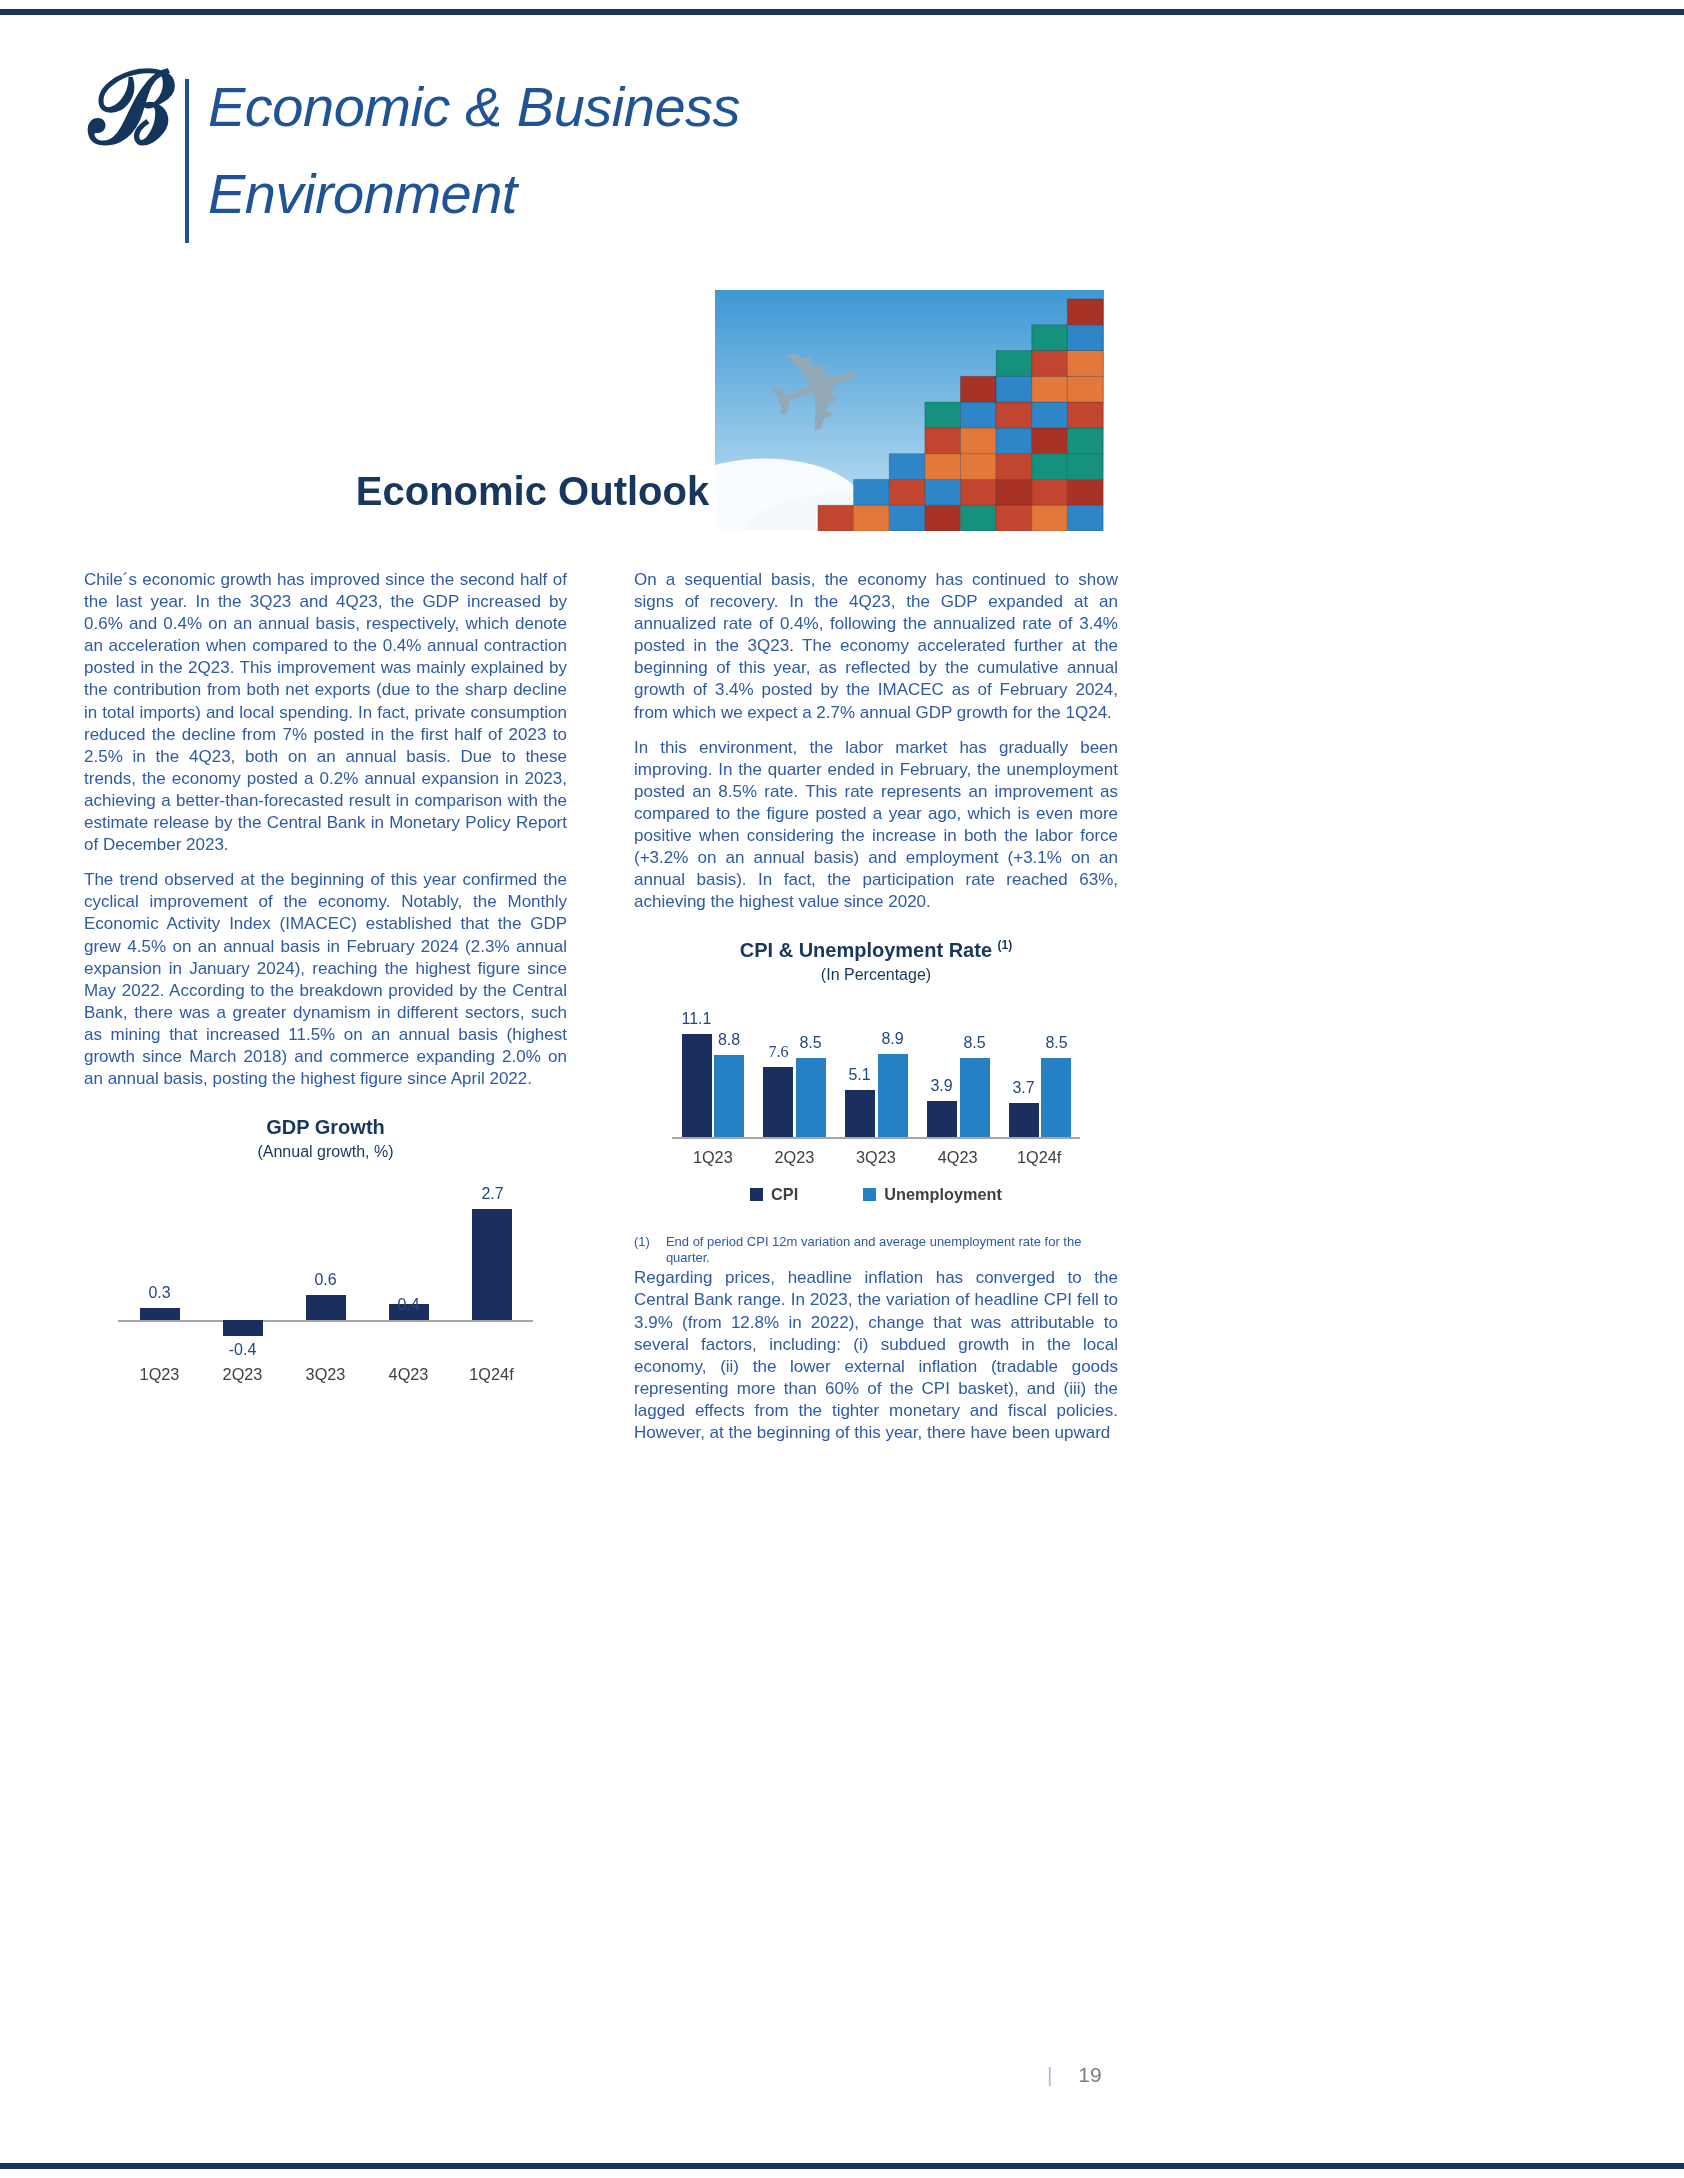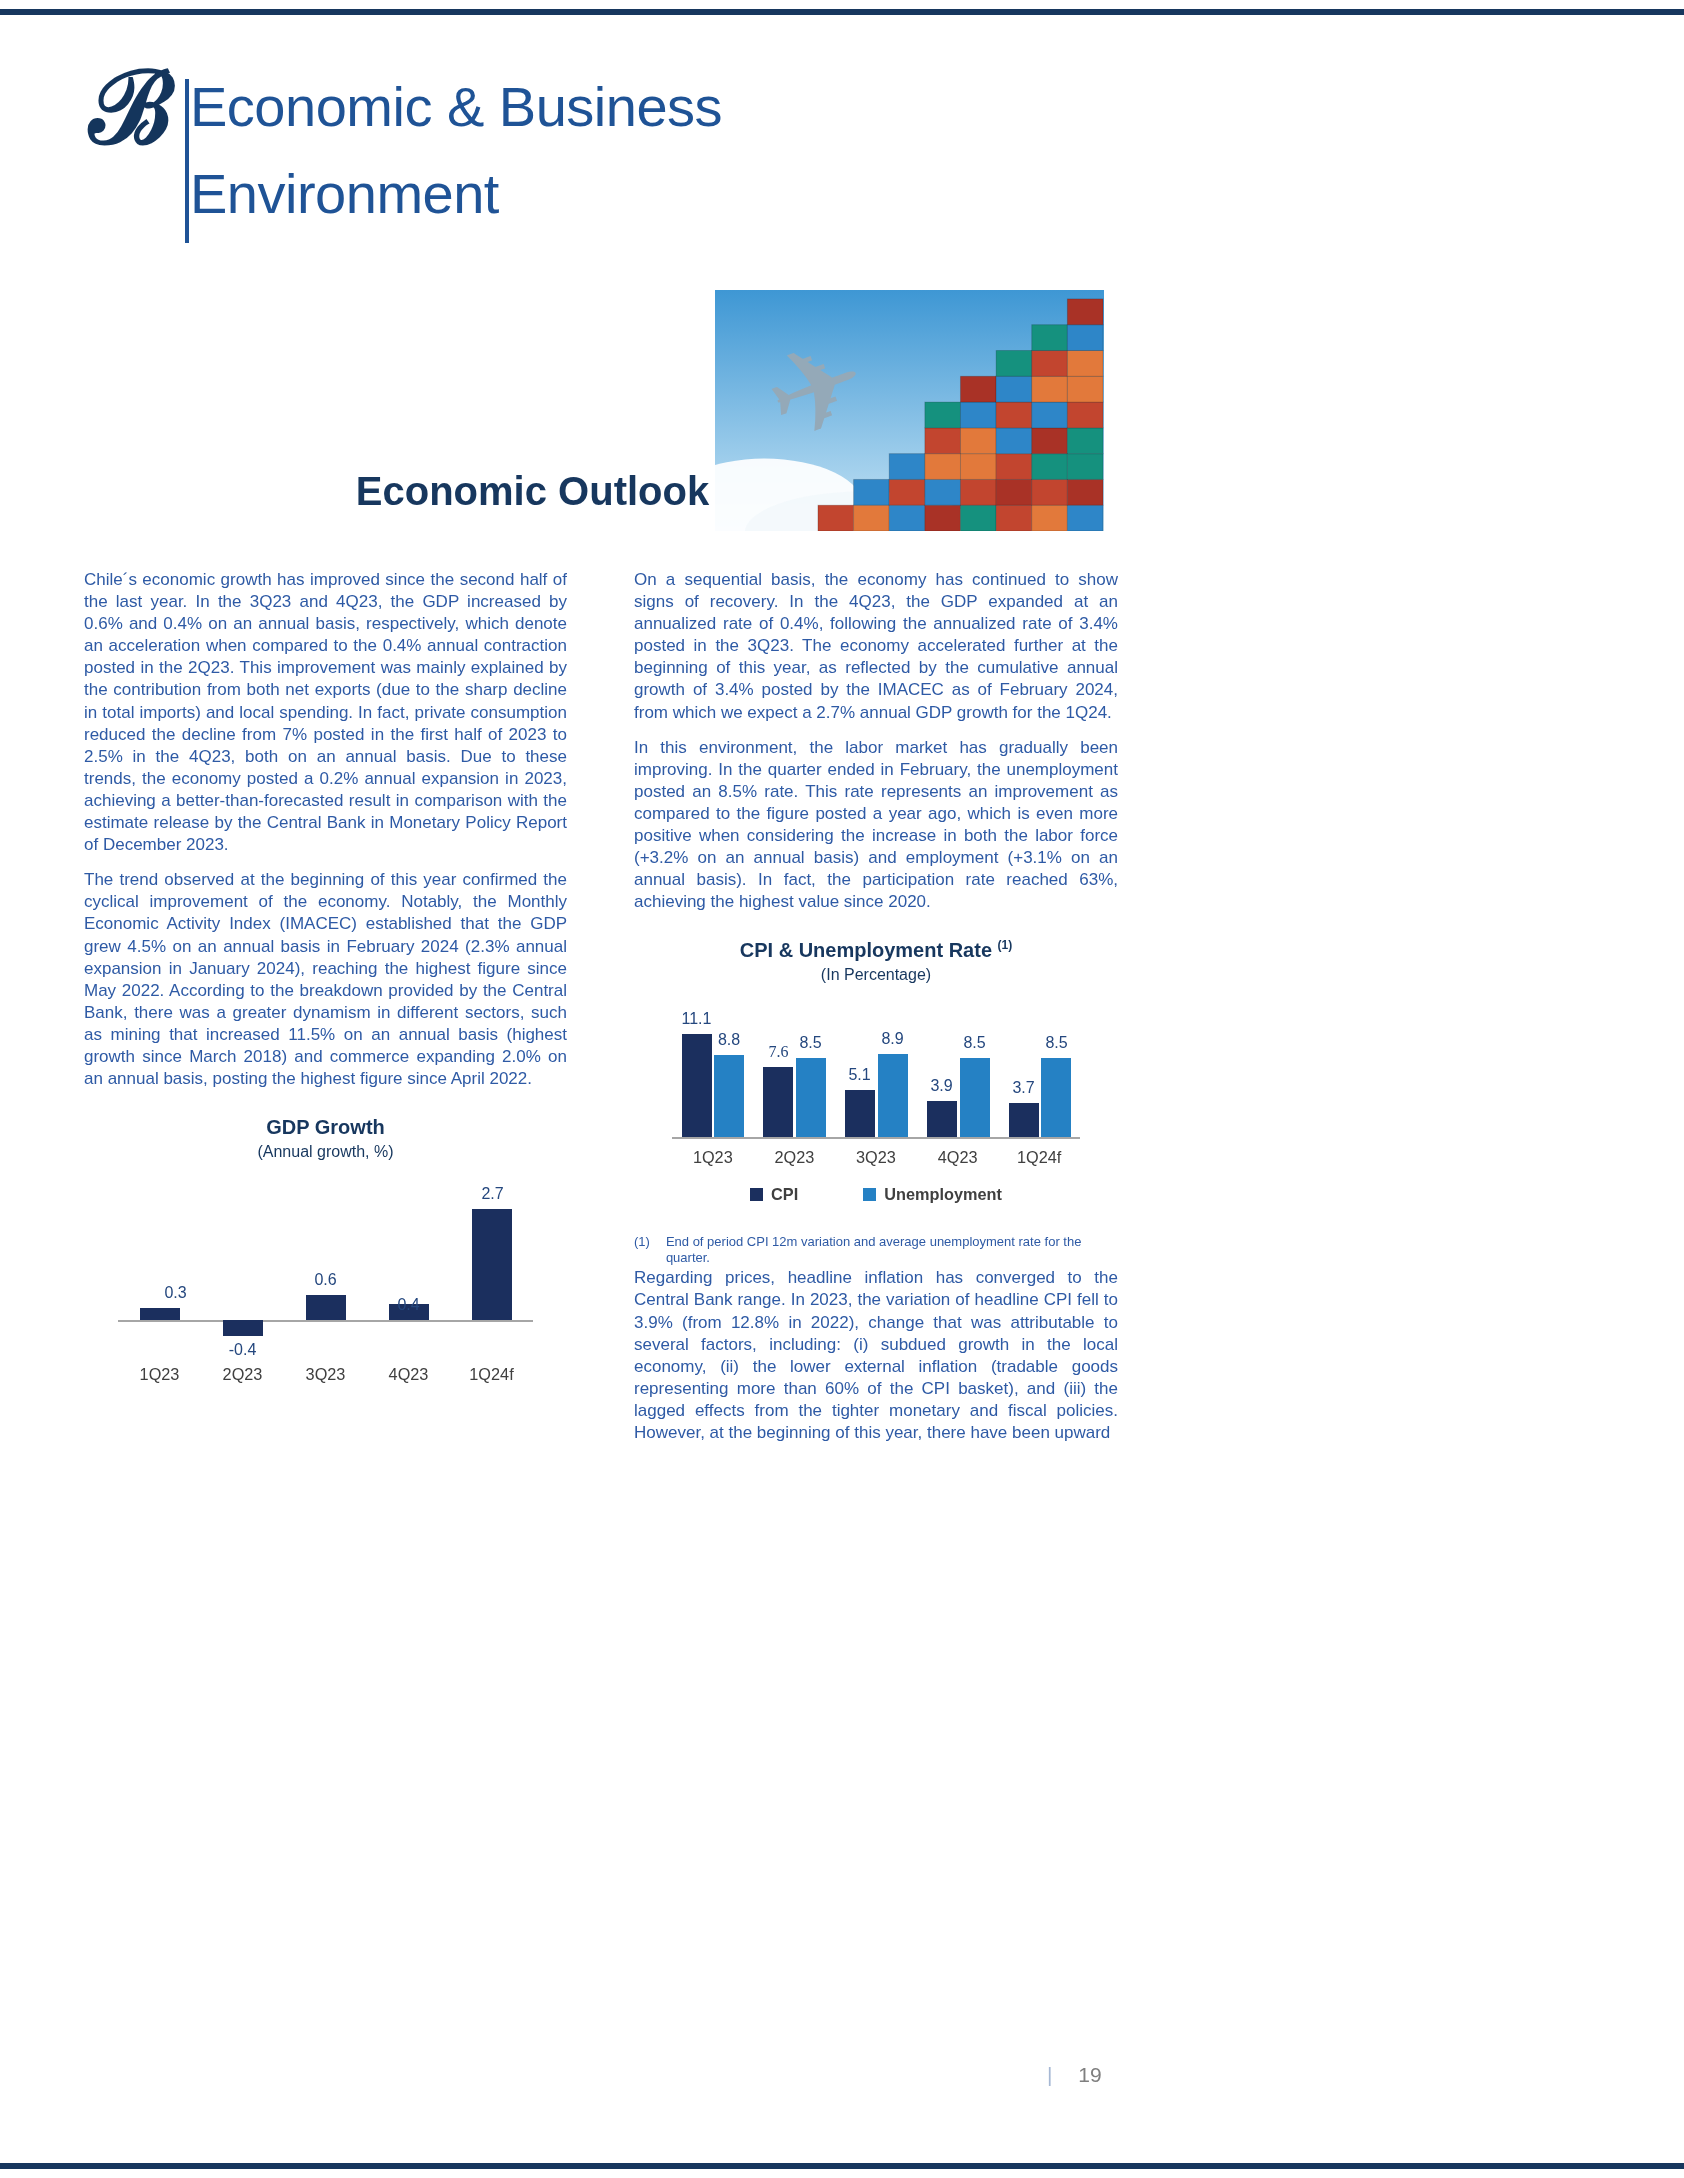--- a/index.html
+++ b/index.html
@@ -12,22 +12,22 @@
   .rule-top { top:9px; }
   .rule-bottom { bottom:9px; }
 
   .logo {
     position:absolute; left:89px; top:57px;
     font-family:"DejaVu Serif", serif; font-weight:bold;
     font-size:101px; line-height:1; color:#14355C;
   }
   .logo-divider { position:absolute; left:185px; top:79px; width:4px; height:164px; background:#1F5396; }
   .doc-title {
-    position:absolute; left:190px; top:63px;
-    font-size:56px; font-weight:400; color:#1F5396; line-height:1.56; letter-spacing:-0.5px;
+    position:absolute; left:208px; top:63px;
+    font-size:56px; font-weight:400; color:#1F5396; line-height:1.56; letter-spacing:-0.5px;font-style:italic;
   }
   .doc-title .t-line { display:block; }
 
   .photo { position:absolute; left:715px; top:290px; width:389px; height:241px; }
   .photo svg { display:block; width:100%; height:100%; }
 
   .section-heading {
     position:absolute; left:84px; top:469px; width:897px; text-align:center;
     font-size:40px; font-weight:700; color:#17375E;
   }
@@ -135,21 +135,21 @@
 
   <div class="col col-left">
     <p>Chile´s economic growth has improved since the second half of the last year. In the 3Q23 and 4Q23, the GDP increased by 0.6% and 0.4% on an annual basis, respectively, which denote an acceleration when compared to the 0.4% annual contraction posted in the 2Q23. This improvement was mainly explained by the contribution from both net exports (due to the sharp decline in total imports) and local spending. In fact, private consumption reduced the decline from 7% posted in the first half of 2023 to 2.5% in the 4Q23, both on an annual basis. Due to these trends, the economy posted a 0.2% annual expansion in 2023, achieving a better-than-forecasted result in comparison with the estimate release by the Central Bank in Monetary Policy Report of December 2023.</p>
     <p>The trend observed at the beginning of this year confirmed the cyclical improvement of the economy. Notably, the Monthly Economic Activity Index (IMACEC) established that the GDP grew 4.5% on an annual basis in February 2024 (2.3% annual expansion in January 2024), reaching the highest figure since May 2022. According to the breakdown provided by the Central Bank, there was a greater dynamism in different sectors, such as mining that increased 11.5% on an annual basis (highest growth since March 2018) and commerce expanding 2.0% on an annual basis, posting the highest figure since April 2022.</p>
 
     <div class="chart">
       <div class="chart-title">GDP Growth</div>
       <div class="chart-subtitle">(Annual growth, %)</div>
       <div class="plot" style="height:139px; margin:20px 34px 0;">
           <div class="bar" style="left: 22px; width: 40px; height: 12.3px; background: rgb(27, 47, 94); bottom: 0px;"></div>
-          <div class="val-label" style="left: 28px; bottom: 16.3px;">0.3</div>
+          <div class="val-label" style="left: 12px; bottom: 16.3px;">0.3</div>
           <div class="bar" style="left: 105px; width: 40px; height: 16.4px; background: rgb(27, 47, 94); top: 137px;"></div>
           <div class="val-label" style="left: 95px; top: 157px;">-0.4</div>
           <div class="bar" style="left: 188px; width: 40px; height: 25px; background: rgb(27, 47, 94); bottom: 0px;"></div>
           <div class="val-label" style="left: 178px; bottom: 29px;">0.6</div>
           <div class="bar" style="left: 271px; width: 40px; height: 16.4px; background: rgb(27, 47, 94); bottom: 0px;"></div>
           <div class="val-label" style="left: 261px; bottom: 4px;">0.4</div>
           <div class="bar" style="left: 354px; width: 40px; height: 111px; background: rgb(27, 47, 94); bottom: 0px;"></div>
           <div class="val-label" style="left: 345px; bottom: 115px;">2.7</div>
         </div>
       <div class="xlabels" style="margin-left: 34px; margin-right: 34px; margin-top: 42px;">

